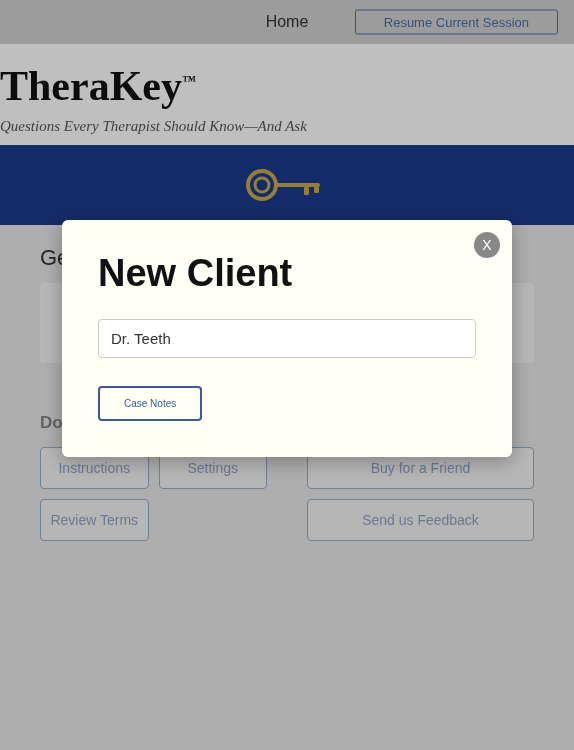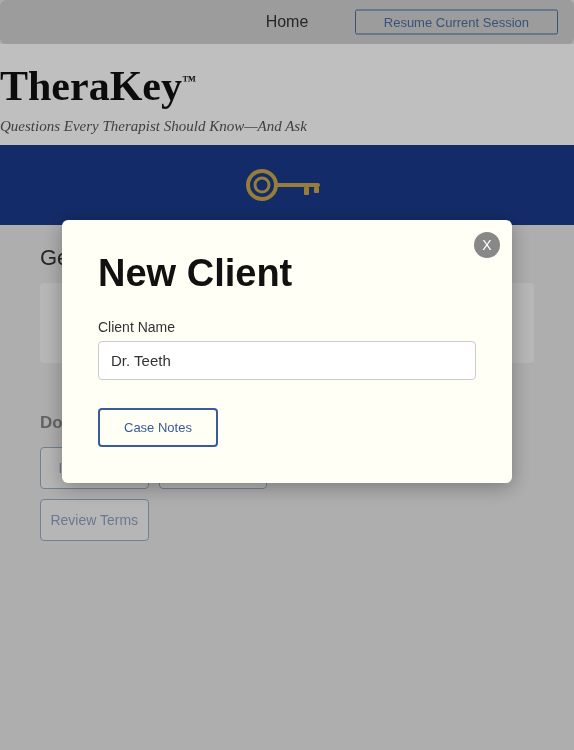--- a/index.html
+++ b/index.html
@@ -14,21 +14,20 @@
 
     
     .top-nav {
       display: flex;
       align-items: center;
       justify-content: center;
       background: #d0d0d0;
       padding: 10px 16px;
       position: relative;
       height: 44px;
-      border-radius: 6px;
     }
     .nav-home {
       font-size: 16px;
       color: #333;
       text-decoration: none;
       font-family: Arial, sans-serif;
     }
     .nav-resume {
       position: absolute;
       right: 16px;
@@ -207,21 +206,21 @@
     }
     .modal-actions {
       display: flex;
       justify-content: space-between;
     }
     .modal-btn {
       border: 2px solid #3a5a9a;
       color: #3a5a9a;
       background: transparent;
       padding: 10px 24px;
-      font-size: 13px;
+      font-size: 10px;
       font-family: Arial, sans-serif;
       cursor: pointer;
       border-radius: 4px;
     }
   </style>
 </head>
 <body>
 
 <nav class="top-nav">
   <a class="nav-home" href="#">Home</a>
@@ -258,28 +257,31 @@
     <div class="bottom-col">
       <div class="bottom-col-title">Documentation &amp; Settings</div>
       <div class="btn-grid btn-grid-2">
         <button class="action-btn">Instructions</button>
         <button class="action-btn">Settings</button>
         <button class="action-btn">Review Terms</button>
       </div>
     </div>
     <div class="bottom-col">
       <div class="bottom-col-title">Share TheraKey</div>
+      <div class="btn-grid btn-grid-1">
+        <button class="action-btn">Buy for a Friend</button>
+        <button class="action-btn">Send us Feedback</button>
+      </div>
     </div>
   </div>
 </div>
 
 <div class="overlay">
 
   <div class="modal">
     <button class="modal-close">X</button>
     <div class="modal-title">New Client</div>
-    <label class="form-label">Client Name</label>
     <input class="form-input" type="text" value="Dr. Teeth" style="">
     <div class="modal-actions">
       <button class="modal-btn">Case Notes</button>
     </div>
   </div>
 </div>
 
 </body></html>

